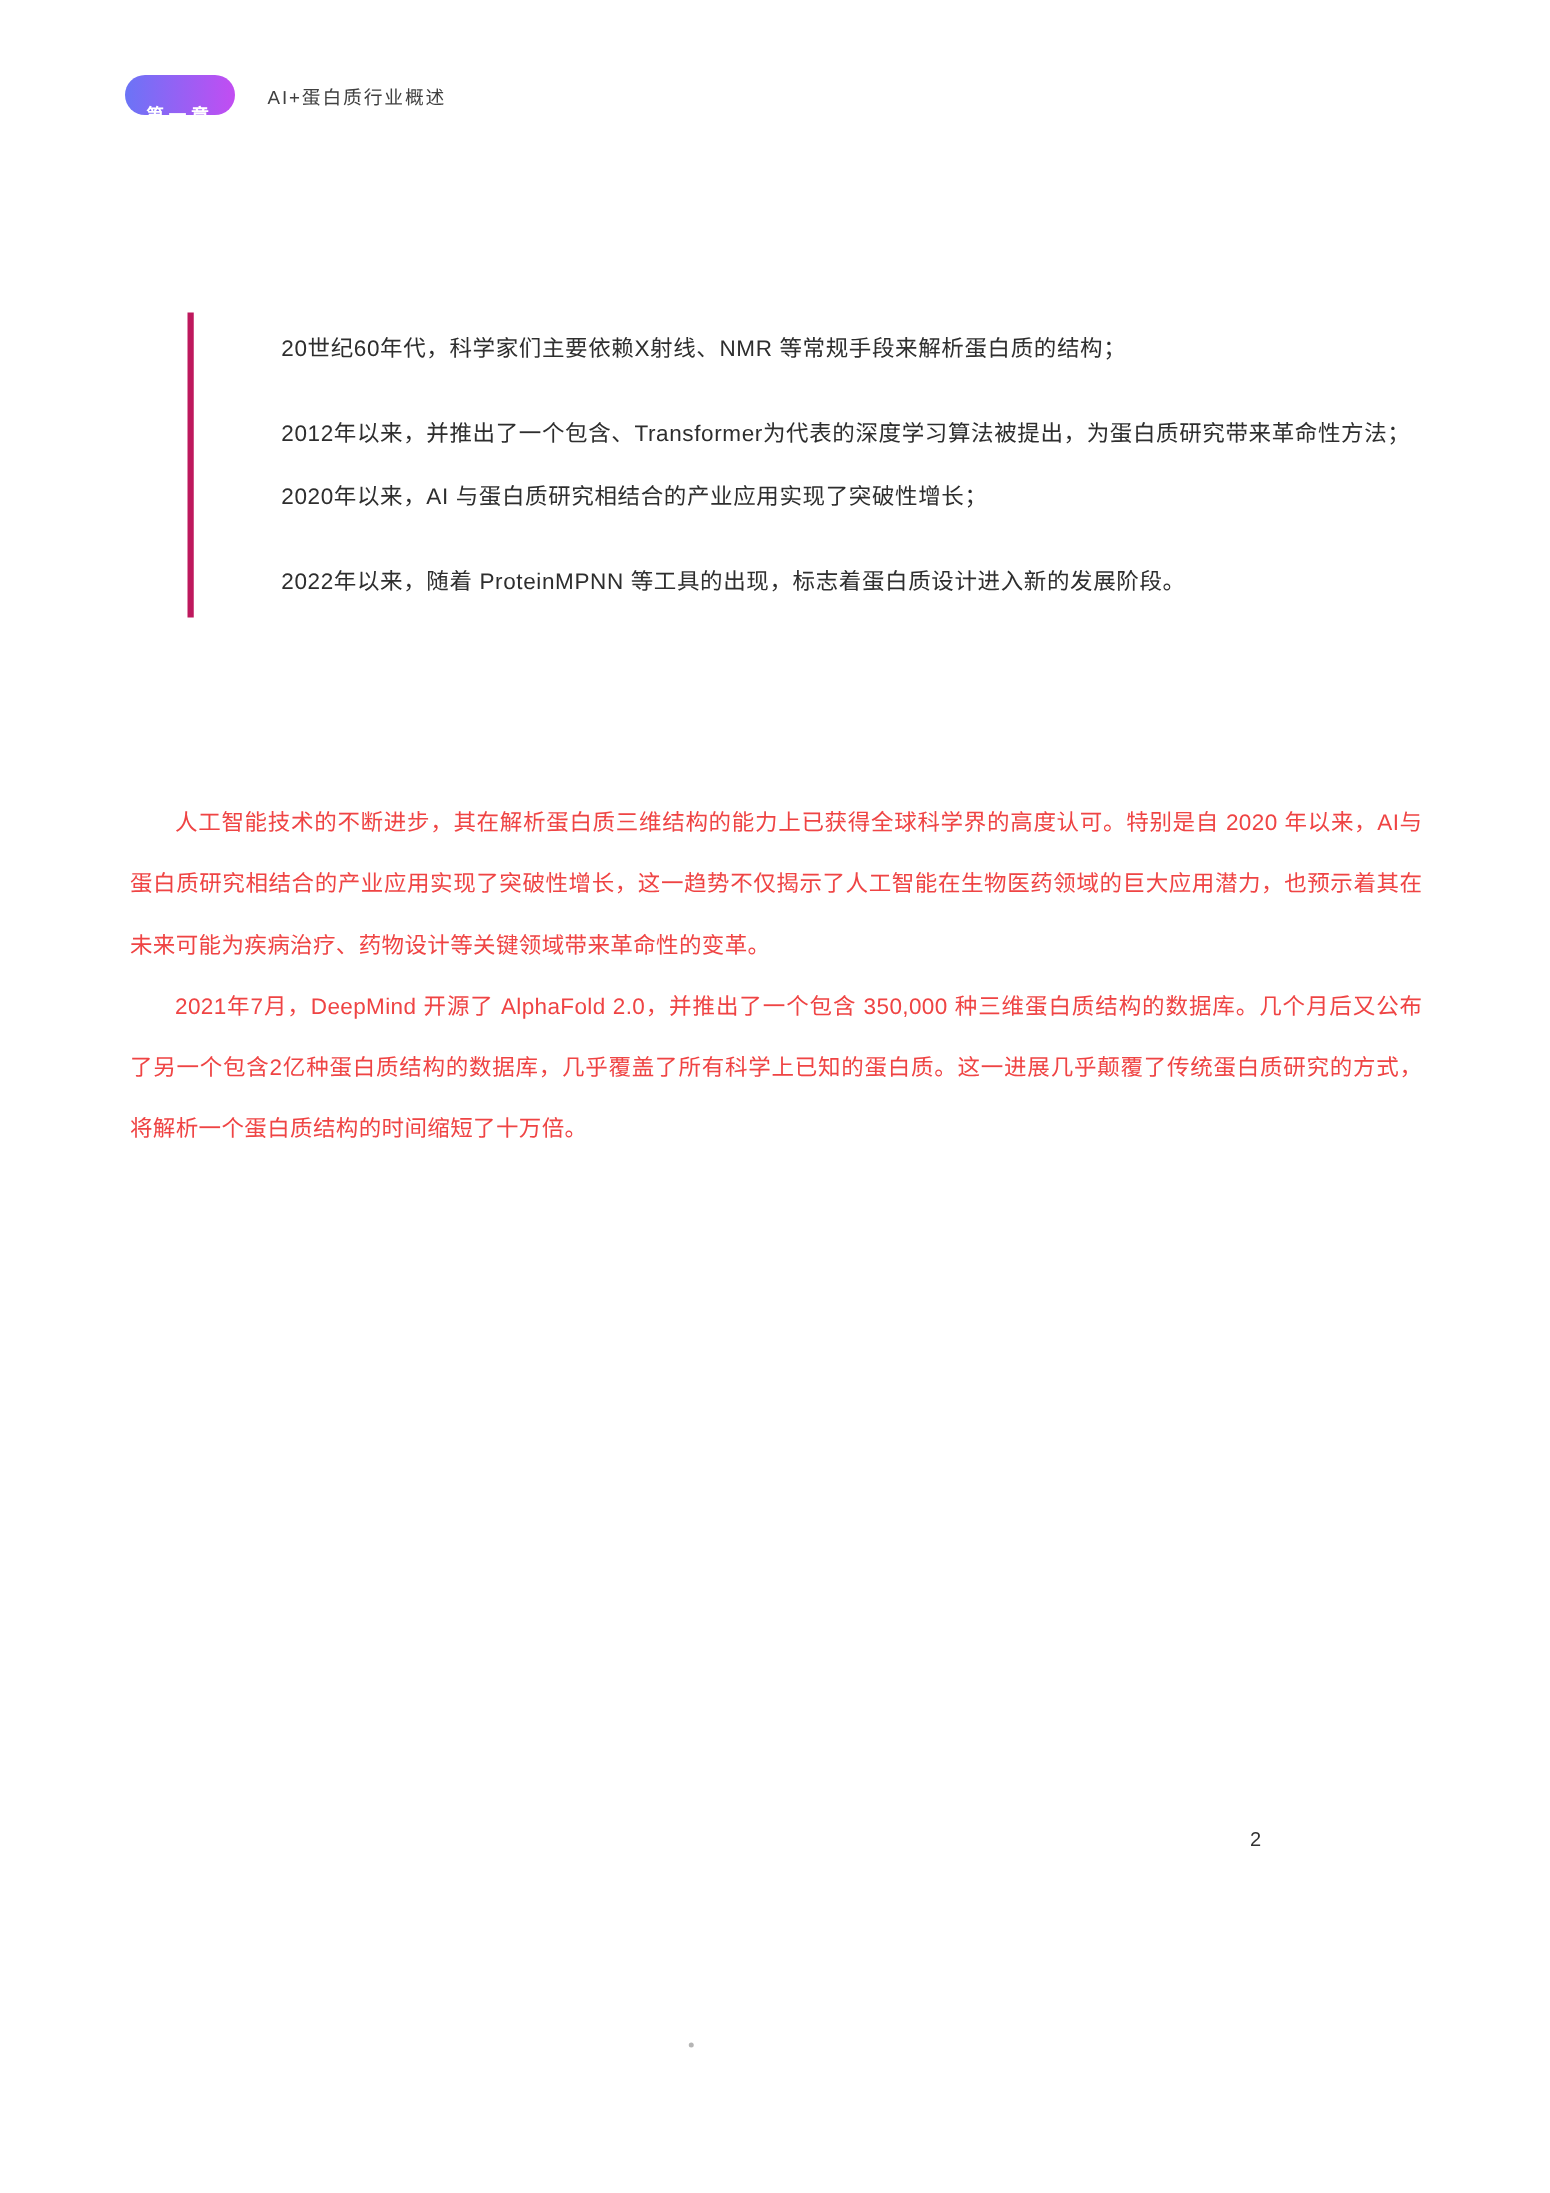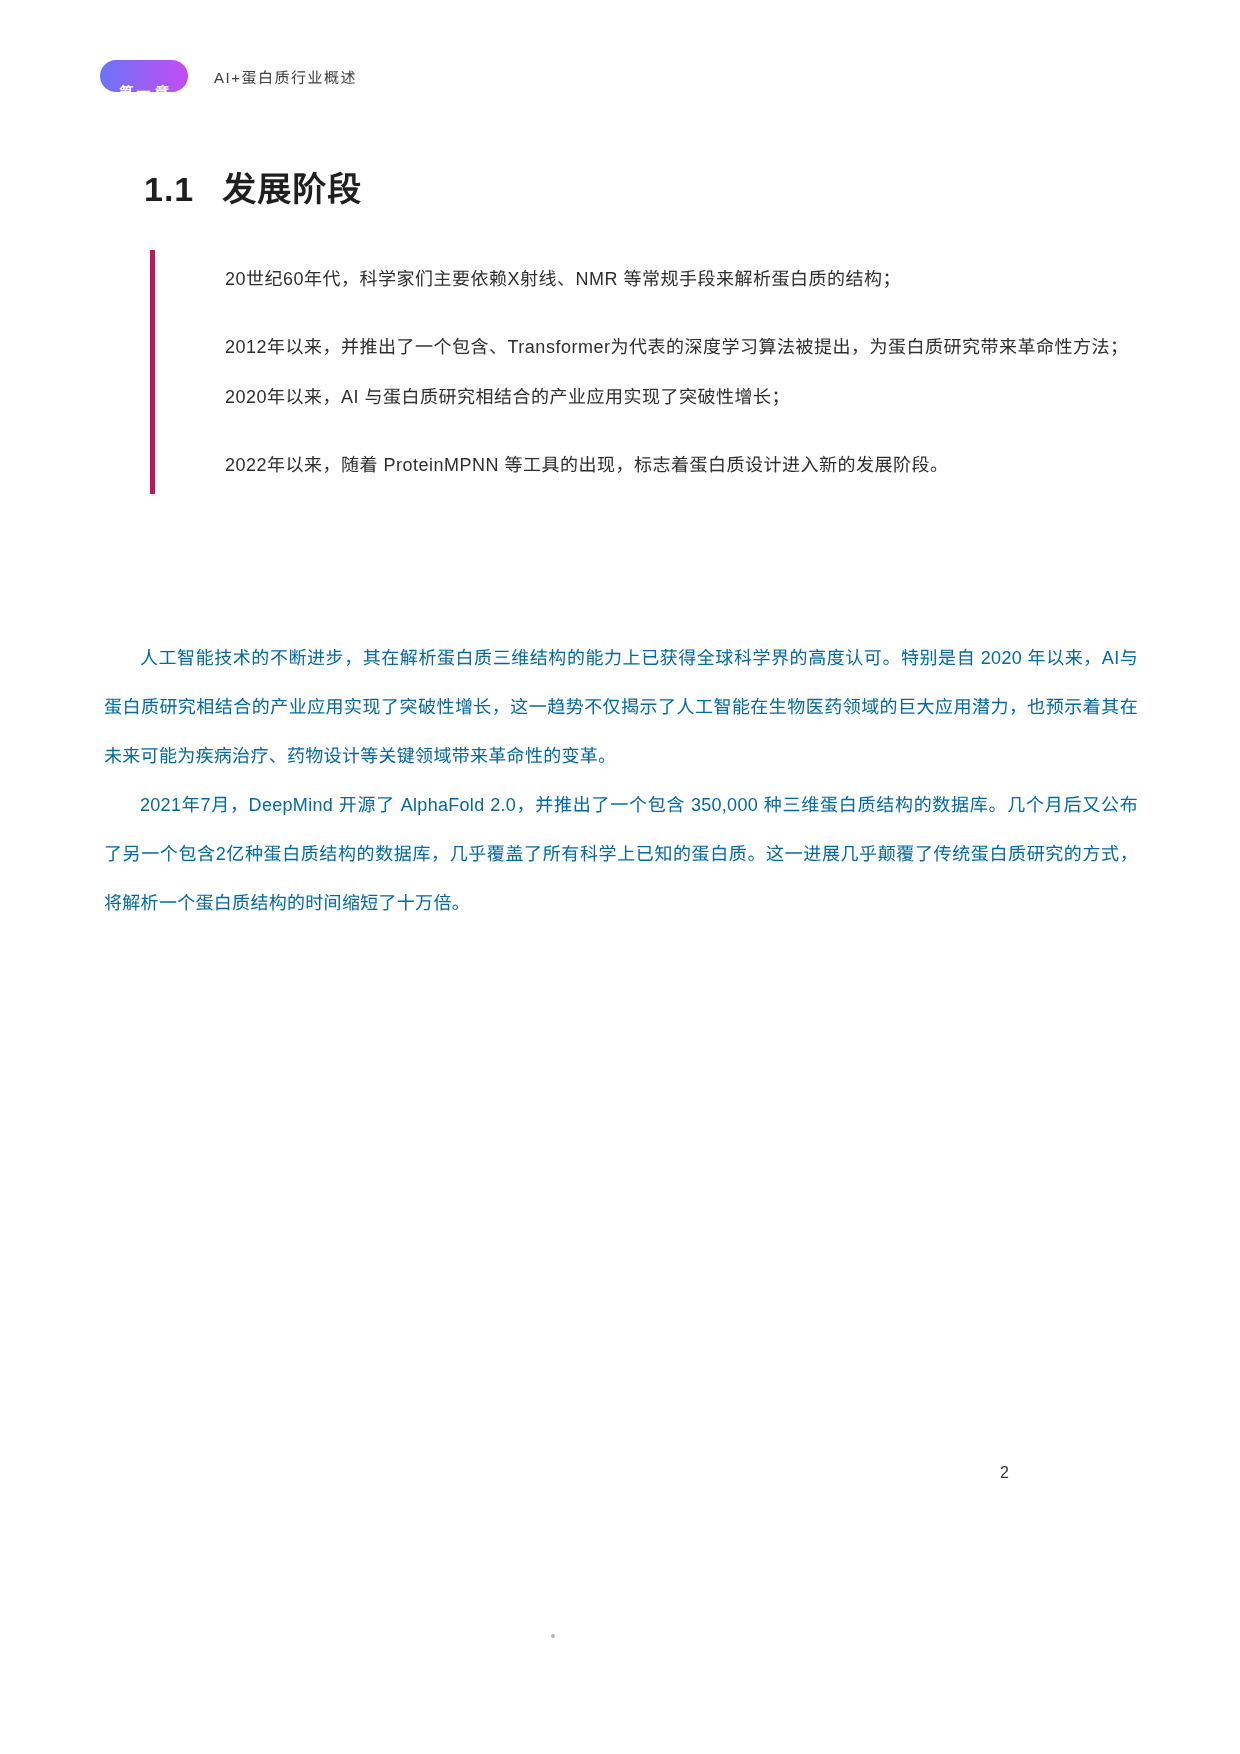--- a/index.html
+++ b/index.html
@@ -20,21 +20,20 @@
   }
   .badge {
     display: inline-block;
     height: 17px; line-height: 33px;
     padding: 16px 17px;
     border-radius: 17px;
     background: linear-gradient(90deg, #6b74f6 0%, #c24df2 100%);
     color: #ffffff;
     font-size: 14px; font-weight: 700;
     letter-spacing: 4px;
-    font-style: italic;
   }
   .chapter-label {
     margin-left: 26px;
     font-size: 15px;
     color: #404040;
     letter-spacing: 1.5px;
   }
 
   
   .section-title {
@@ -63,21 +62,21 @@
   .quote p:last-child { margin-bottom: 0; }
 
   
   .body-text {
     position: absolute; top: 634px; left: 104px; right: 102px;
   }
   .body-text p {
     margin: 0;
     font-size: 18px;
     line-height: 49px;
-    color: #0369a1;
+    color: #ef4444;
     text-align: justify;
     text-indent: 2em;
     letter-spacing: 0.3px;
   }
 
   
   .page-number {
     position: absolute; top: 1464px; left: 1000px;
     font-size: 16px; color: #333333;
   }
@@ -90,23 +89,20 @@
 </head>
 <body>
 
 <div class="page">
 
   <header class="chapter-header">
     <span class="badge">第一章</span>
     <span class="chapter-label">AI+蛋白质行业概述</span>
   </header>
 
-  <h1 class="section-title">
-    <span class="section-number">1.1</span><span class="section-name">发展阶段</span>
-  </h1>
 
   <blockquote class="quote">
     <p>20世纪60年代，科学家们主要依赖X射线、NMR 等常规手段来解析蛋白质的结构；</p>
     <p>2012年以来，并推出了一个包含、Transformer为代表的深度学习算法被提出，为蛋白质研究带来革命性方法；2020年以来，AI 与蛋白质研究相结合的产业应用实现了突破性增长；</p>
     <p>2022年以来，随着 ProteinMPNN 等工具的出现，标志着蛋白质设计进入新的发展阶段。</p>
   </blockquote>
 
   <section class="body-text">
     <p>人工智能技术的不断进步，其在解析蛋白质三维结构的能力上已获得全球科学界的高度认可。特别是自 2020 年以来，AI与蛋白质研究相结合的产业应用实现了突破性增长，这一趋势不仅揭示了人工智能在生物医药领域的巨大应用潜力，也预示着其在未来可能为疾病治疗、药物设计等关键领域带来革命性的变革。</p>
     <p>2021年7月，DeepMind 开源了 AlphaFold 2.0，并推出了一个包含 350,000 种三维蛋白质结构的数据库。几个月后又公布了另一个包含2亿种蛋白质结构的数据库，几乎覆盖了所有科学上已知的蛋白质。这一进展几乎颠覆了传统蛋白质研究的方式，将解析一个蛋白质结构的时间缩短了十万倍。</p>

